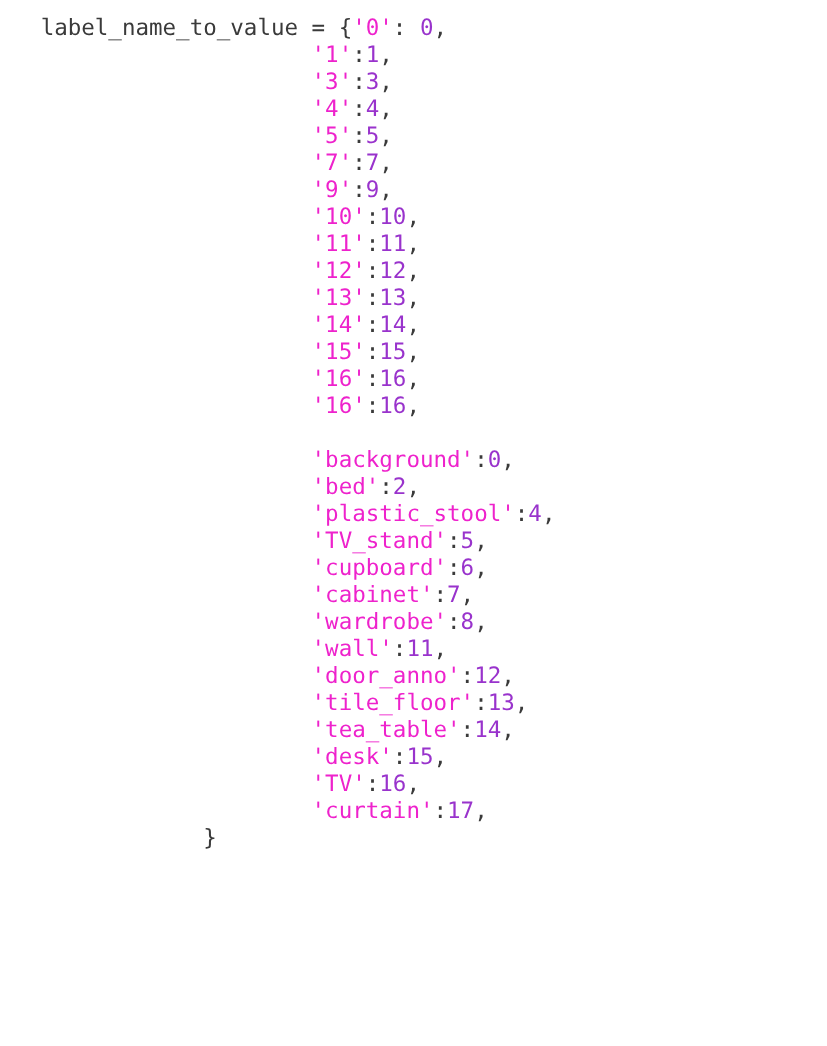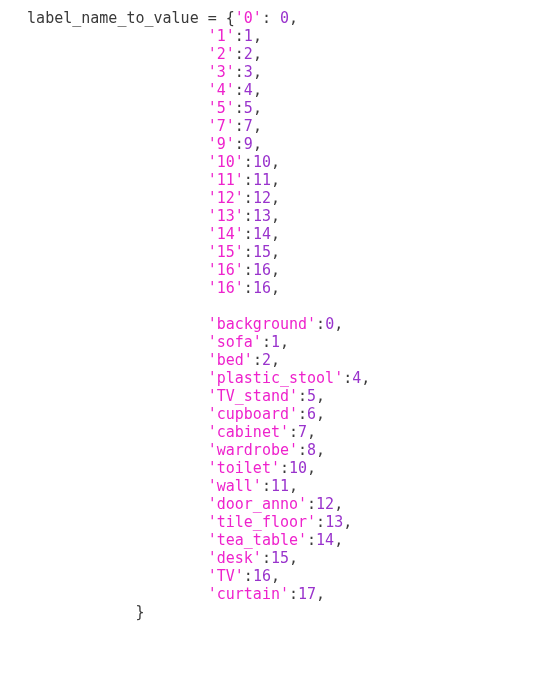--- a/index.html
+++ b/index.html
@@ -47,44 +47,41 @@
   .tok-string { color: #ee22cc; }
   .tok-number { color: #9933cc; }
   .indent     { color: transparent; }
 </style>
 </head>
 <body>
 
 <div id="code-listing">
     <div class="code-line"><span class="tok indent">   </span><span class="tok tok-plain">label_name_to_value</span><span class="tok tok-plain"> = </span><span class="tok tok-punct">{</span><span class="tok tok-string">'0'</span><span class="tok tok-punct">: </span><span class="tok tok-number">0</span><span class="tok tok-punct">,</span></div>
     <div class="code-line"><span class="tok indent">                       </span><span class="tok tok-string">'1'</span><span class="tok tok-punct">:</span><span class="tok tok-number">1</span><span class="tok tok-punct">,</span></div>
-    <div class="code-line"><span class="tok indent">                       </span><span class="tok tok-string">'2'</span><span class="tok tok-punct">:</span><span class="tok tok-number">2</span><span class="tok tok-punct">,</span></div>
     <div class="code-line"><span class="tok indent">                       </span><span class="tok tok-string">'3'</span><span class="tok tok-punct">:</span><span class="tok tok-number">3</span><span class="tok tok-punct">,</span></div>
     <div class="code-line"><span class="tok indent">                       </span><span class="tok tok-string">'4'</span><span class="tok tok-punct">:</span><span class="tok tok-number">4</span><span class="tok tok-punct">,</span></div>
     <div class="code-line"><span class="tok indent">                       </span><span class="tok tok-string">'5'</span><span class="tok tok-punct">:</span><span class="tok tok-number">5</span><span class="tok tok-punct">,</span></div>
     <div class="code-line"><span class="tok indent">                       </span><span class="tok tok-string">'7'</span><span class="tok tok-punct">:</span><span class="tok tok-number">7</span><span class="tok tok-punct">,</span></div>
     <div class="code-line"><span class="tok indent">                       </span><span class="tok tok-string">'9'</span><span class="tok tok-punct">:</span><span class="tok tok-number">9</span><span class="tok tok-punct">,</span></div>
     <div class="code-line"><span class="tok indent">                       </span><span class="tok tok-string">'10'</span><span class="tok tok-punct">:</span><span class="tok tok-number">10</span><span class="tok tok-punct">,</span></div>
     <div class="code-line"><span class="tok indent">                       </span><span class="tok tok-string">'11'</span><span class="tok tok-punct">:</span><span class="tok tok-number">11</span><span class="tok tok-punct">,</span></div>
     <div class="code-line"><span class="tok indent">                       </span><span class="tok tok-string">'12'</span><span class="tok tok-punct">:</span><span class="tok tok-number">12</span><span class="tok tok-punct">,</span></div>
     <div class="code-line"><span class="tok indent">                       </span><span class="tok tok-string">'13'</span><span class="tok tok-punct">:</span><span class="tok tok-number">13</span><span class="tok tok-punct">,</span></div>
     <div class="code-line"><span class="tok indent">                       </span><span class="tok tok-string">'14'</span><span class="tok tok-punct">:</span><span class="tok tok-number">14</span><span class="tok tok-punct">,</span></div>
     <div class="code-line"><span class="tok indent">                       </span><span class="tok tok-string">'15'</span><span class="tok tok-punct">:</span><span class="tok tok-number">15</span><span class="tok tok-punct">,</span></div>
     <div class="code-line"><span class="tok indent">                       </span><span class="tok tok-string">'16'</span><span class="tok tok-punct">:</span><span class="tok tok-number">16</span><span class="tok tok-punct">,</span></div>
     <div class="code-line"><span class="tok indent">                       </span><span class="tok tok-string">'16'</span><span class="tok tok-punct">:</span><span class="tok tok-number">16</span><span class="tok tok-punct">,</span></div>
     <div class="code-line blank-line"> </div>
     <div class="code-line"><span class="tok indent">                       </span><span class="tok tok-string">'background'</span><span class="tok tok-punct">:</span><span class="tok tok-number">0</span><span class="tok tok-punct">,</span></div>
-    <div class="code-line"><span class="tok indent">                       </span><span class="tok tok-string">'sofa'</span><span class="tok tok-punct">:</span><span class="tok tok-number">1</span><span class="tok tok-punct">,</span></div>
     <div class="code-line"><span class="tok indent">                       </span><span class="tok tok-string">'bed'</span><span class="tok tok-punct">:</span><span class="tok tok-number">2</span><span class="tok tok-punct">,</span></div>
     <div class="code-line"><span class="tok indent">                       </span><span class="tok tok-string">'plastic_stool'</span><span class="tok tok-punct">:</span><span class="tok tok-number">4</span><span class="tok tok-punct">,</span></div>
     <div class="code-line"><span class="tok indent">                       </span><span class="tok tok-string">'TV_stand'</span><span class="tok tok-punct">:</span><span class="tok tok-number">5</span><span class="tok tok-punct">,</span></div>
     <div class="code-line"><span class="tok indent">                       </span><span class="tok tok-string">'cupboard'</span><span class="tok tok-punct">:</span><span class="tok tok-number">6</span><span class="tok tok-punct">,</span></div>
     <div class="code-line"><span class="tok indent">                       </span><span class="tok tok-string">'cabinet'</span><span class="tok tok-punct">:</span><span class="tok tok-number">7</span><span class="tok tok-punct">,</span></div>
     <div class="code-line"><span class="tok indent">                       </span><span class="tok tok-string">'wardrobe'</span><span class="tok tok-punct">:</span><span class="tok tok-number">8</span><span class="tok tok-punct">,</span></div>
-    <div class="code-line"><span class="tok indent">                       </span><span class="tok tok-string">'toilet'</span><span class="tok tok-punct">:</span><span class="tok tok-number">10</span><span class="tok tok-punct">,</span></div>
     <div class="code-line"><span class="tok indent">                       </span><span class="tok tok-string">'wall'</span><span class="tok tok-punct">:</span><span class="tok tok-number">11</span><span class="tok tok-punct">,</span></div>
     <div class="code-line"><span class="tok indent">                       </span><span class="tok tok-string">'door_anno'</span><span class="tok tok-punct">:</span><span class="tok tok-number">12</span><span class="tok tok-punct">,</span></div>
     <div class="code-line"><span class="tok indent">                       </span><span class="tok tok-string">'tile_floor'</span><span class="tok tok-punct">:</span><span class="tok tok-number">13</span><span class="tok tok-punct">,</span></div>
     <div class="code-line"><span class="tok indent">                       </span><span class="tok tok-string">'tea_table'</span><span class="tok tok-punct">:</span><span class="tok tok-number">14</span><span class="tok tok-punct">,</span></div>
     <div class="code-line"><span class="tok indent">                       </span><span class="tok tok-string">'desk'</span><span class="tok tok-punct">:</span><span class="tok tok-number">15</span><span class="tok tok-punct">,</span></div>
     <div class="code-line"><span class="tok indent">                       </span><span class="tok tok-string">'TV'</span><span class="tok tok-punct">:</span><span class="tok tok-number">16</span><span class="tok tok-punct">,</span></div>
     <div class="code-line"><span class="tok indent">                       </span><span class="tok tok-string">'curtain'</span><span class="tok tok-punct">:</span><span class="tok tok-number">17</span><span class="tok tok-punct">,</span></div>
     <div class="code-line"><span class="tok indent">               </span><span class="tok tok-punct">}</span></div>
   </div>
 

